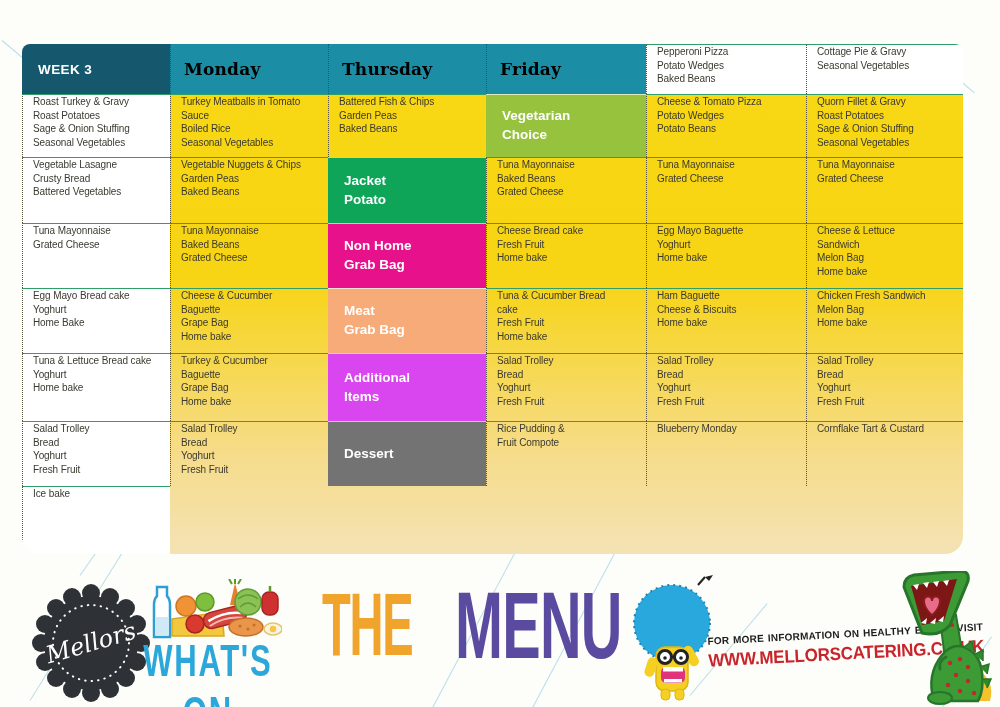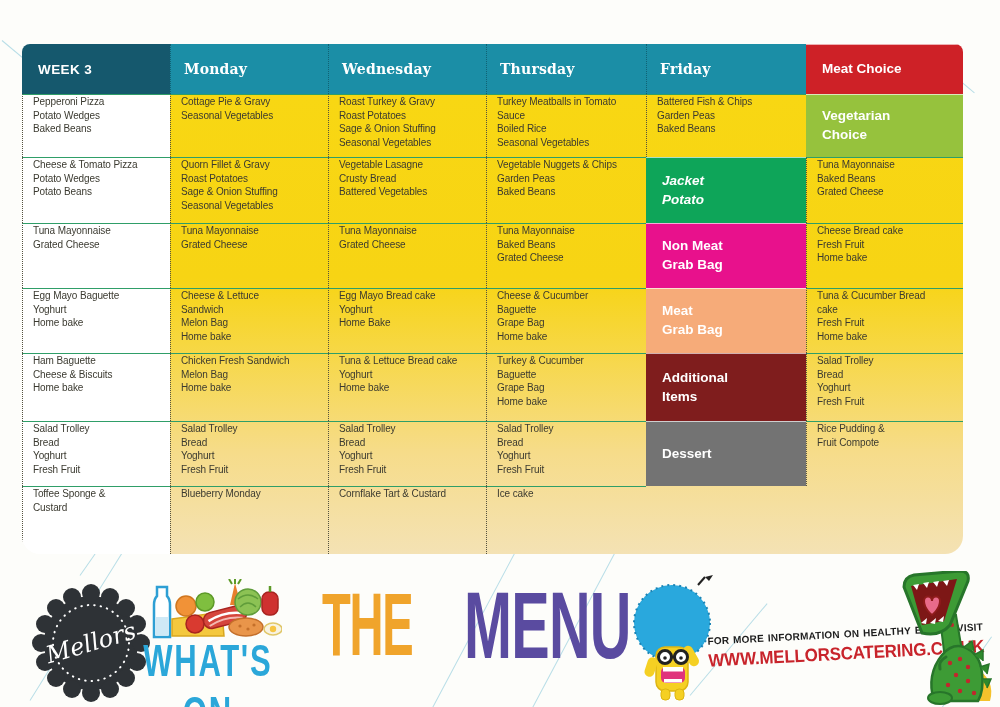--- a/index.html
+++ b/index.html
@@ -20,52 +20,52 @@
   }
   .cells-bg{
     position:absolute;left:148px;top:50px;right:0;bottom:0;z-index:0;
     background:linear-gradient(180deg,#f8d713 0%,#f7d414 40%,#f6dc8a 78%,#f4e2b4 100%);
   }
   .week-cell{
     background:#15586d;color:#fff;font-weight:bold;font-size:13.5px;letter-spacing:.4px;
     display:flex;align-items:center;padding-left:16px;z-index:2;
   }
   .day-head{
-    background:#1b8ea6;color:#ffffff;font-family:"DejaVu Serif", serif;font-weight:bold;
-    font-size:14px;display:flex;align-items:center;padding-left:13px;z-index:2;
+    background:#1b8ea6;color:#000000;font-family:"DejaVu Serif", serif;font-weight:bold;
+    font-size:17px;display:flex;align-items:center;padding-left:13px;z-index:2;
     border-left:1px dotted rgba(8,62,74,.55);letter-spacing:.2px;
   }
   .row-label{
     color:#fff;font-weight:bold;font-size:13.5px;line-height:1.4;
     display:flex;align-items:center;padding-left:16px;z-index:2;
     border-top:1px solid rgba(255,255,255,.65);white-space:pre-line;
   }
   .bg-meat{background:#ce2127;}
   .bg-veg{background:#96c23d;}
-  .bg-jacket{background:#0ea559;font-style:italic;}
+  .bg-jacket{background:#0ea559;}
   .bg-nonmeat{background:#e8118c;}
   .bg-meatgrab{background:#f6ab79;}
-  .bg-additional{background:#7f1d1d;}
+  .bg-additional{background:#d946ef;}
   .bg-dessert{background:#737373;}
   .cell{
     position:relative;z-index:1;
     border-top:1.5px solid #2f9e68;border-left:1px dotted #55523f;
     padding:0 0 4px 10px;font-size:10px;font-weight:normal;color:#3b3a30;
     line-height:1.35;white-space:pre-line;letter-spacing:-0.1px;
   }
 
   
   .badge{position:absolute;left:28px;top:583px;}
   .food-illo{position:absolute;left:142px;top:579px;}
   .whats-on{
     position:absolute;left:128px;top:636px;width:190px;text-align:center;
     color:#2ba7d9;font-weight:bold;font-size:37px;letter-spacing:2px;
     transform:scaleX(.84) scaleY(1.22);transform-origin:left top;
   }
-  .the-menu{position:absolute;left:322px;top:579px;display:flex;align-items:flex-start;gap:24px;}
+  .the-menu{position:absolute;left:322px;top:579px;display:flex;align-items:flex-start;gap:15px;}
   .word-the{
     color:#f0a42b;font-weight:bold;font-size:76px;line-height:1;
     transform:scaleX(.62) scaleY(1.18);transform-origin:left top;letter-spacing:-2px;
   }
   .word-menu{
     color:#5a4ba0;font-weight:bold;font-size:80px;line-height:1;margin-left:-28px;
     transform:scaleX(.72) scaleY(1.18);transform-origin:left top;letter-spacing:-1px;
   }
   .afro-char{position:absolute;left:628px;top:571px;}
   .info-block{position:absolute;left:708px;top:629px;width:255px;transform:rotate(-3deg);}
@@ -85,25 +85,23 @@
   <div class="scanline" style="left:530px;top:712px;width:250px;transform:rotate(-62deg);"></div>
   <div class="scanline" style="left:690px;top:695px;width:120px;transform:rotate(-50deg);"></div>
   <div class="scanline" style="left:80px;top:575px;width:90px;transform:rotate(-55deg);"></div>
   <div class="scanline" style="left:940px;top:710px;width:90px;transform:rotate(-55deg);"></div>
 
   <div class="menu-table">
     <div class="cells-bg"></div>
 
     <div class="week-cell">WEEK 3</div>
     <div class="day-head">Monday</div>
-    <div class="day-head">Wednesday</div>
     <div class="day-head">Thursday</div>
     <div class="day-head">Friday</div>
 
-    <div class="row-label bg-meat">Meat Choice</div>
     <div class="cell">Pepperoni Pizza
 Potato Wedges
 Baked Beans</div>
     <div class="cell">Cottage Pie &amp; Gravy
 Seasonal Vegetables</div>
     <div class="cell">Roast Turkey &amp; Gravy
 Roast Potatoes
 Sage &amp; Onion Stuffing
 Seasonal Vegetables</div>
     <div class="cell">Turkey Meatballs in Tomato
@@ -138,21 +136,21 @@
     <div class="cell">Tuna Mayonnaise
 Grated Cheese</div>
     <div class="cell">Tuna Mayonnaise
 Grated Cheese</div>
     <div class="cell">Tuna Mayonnaise
 Grated Cheese</div>
     <div class="cell">Tuna Mayonnaise
 Baked Beans
 Grated Cheese</div>
 
-    <div class="row-label bg-nonmeat">Non Meat
+    <div class="row-label bg-nonmeat">Non Home
 Grab Bag</div>
     <div class="cell">Cheese Bread cake
 Fresh Fruit
 Home bake</div>
     <div class="cell">Egg Mayo Baguette
 Yoghurt
 Home bake</div>
     <div class="cell">Cheese &amp; Lettuce
 Sandwich
 Melon Bag
@@ -204,25 +202,23 @@
 Yoghurt
 Fresh Fruit</div>
     <div class="cell">Salad Trolley
 Bread
 Yoghurt
 Fresh Fruit</div>
 
     <div class="row-label bg-dessert">Dessert</div>
     <div class="cell">Rice Pudding &amp;
 Fruit Compote</div>
-    <div class="cell">Toffee Sponge &amp;
-Custard</div>
     <div class="cell">Blueberry Monday</div>
     <div class="cell">Cornflake Tart &amp; Custard</div>
-    <div class="cell">Ice cake</div>
+    <div class="cell">Ice bake</div>
   </div>
 
   <div class="badge">
     <svg width="126" height="122" viewBox="0 0 126 122">
       <g fill="#2e3236">
         <circle cx="63" cy="60" r="47"></circle>
         <g>
           <circle cx="63" cy="10" r="9"></circle>
             <circle cx="82" cy="14" r="9"></circle>
             <circle cx="98" cy="25" r="9"></circle>

